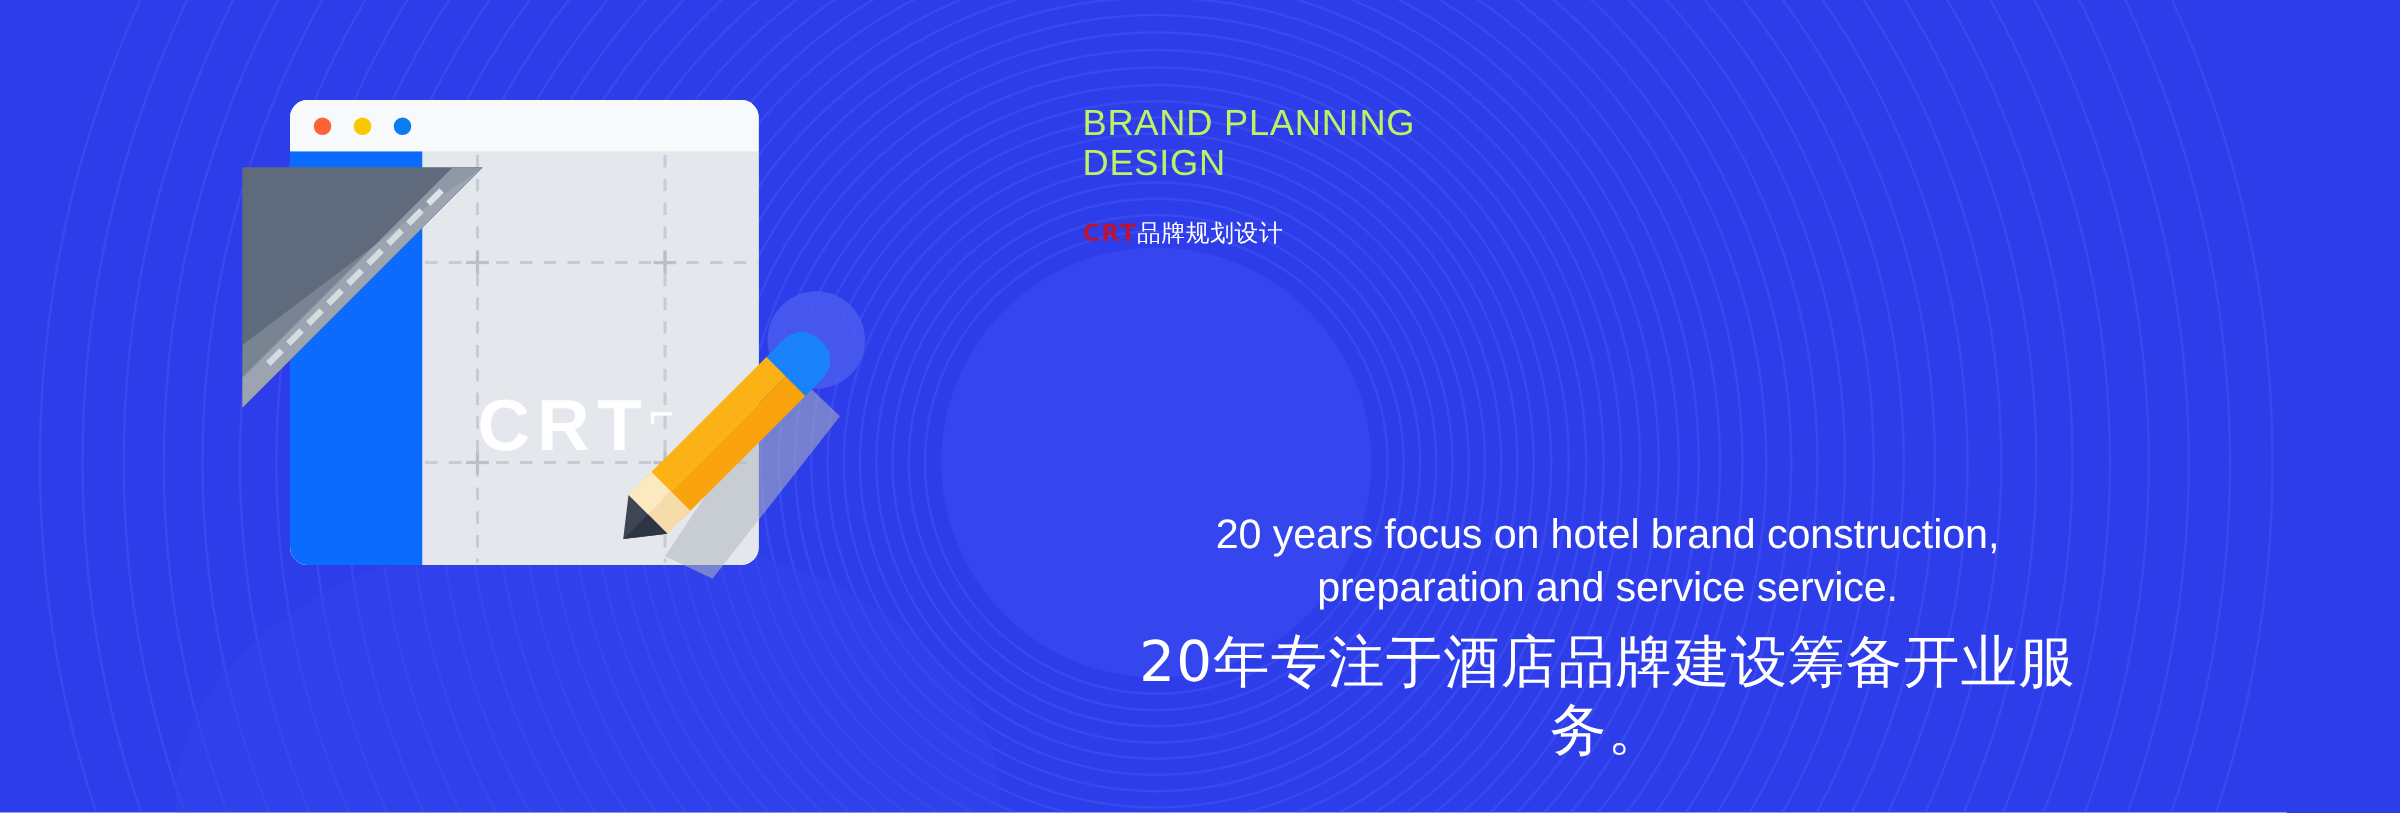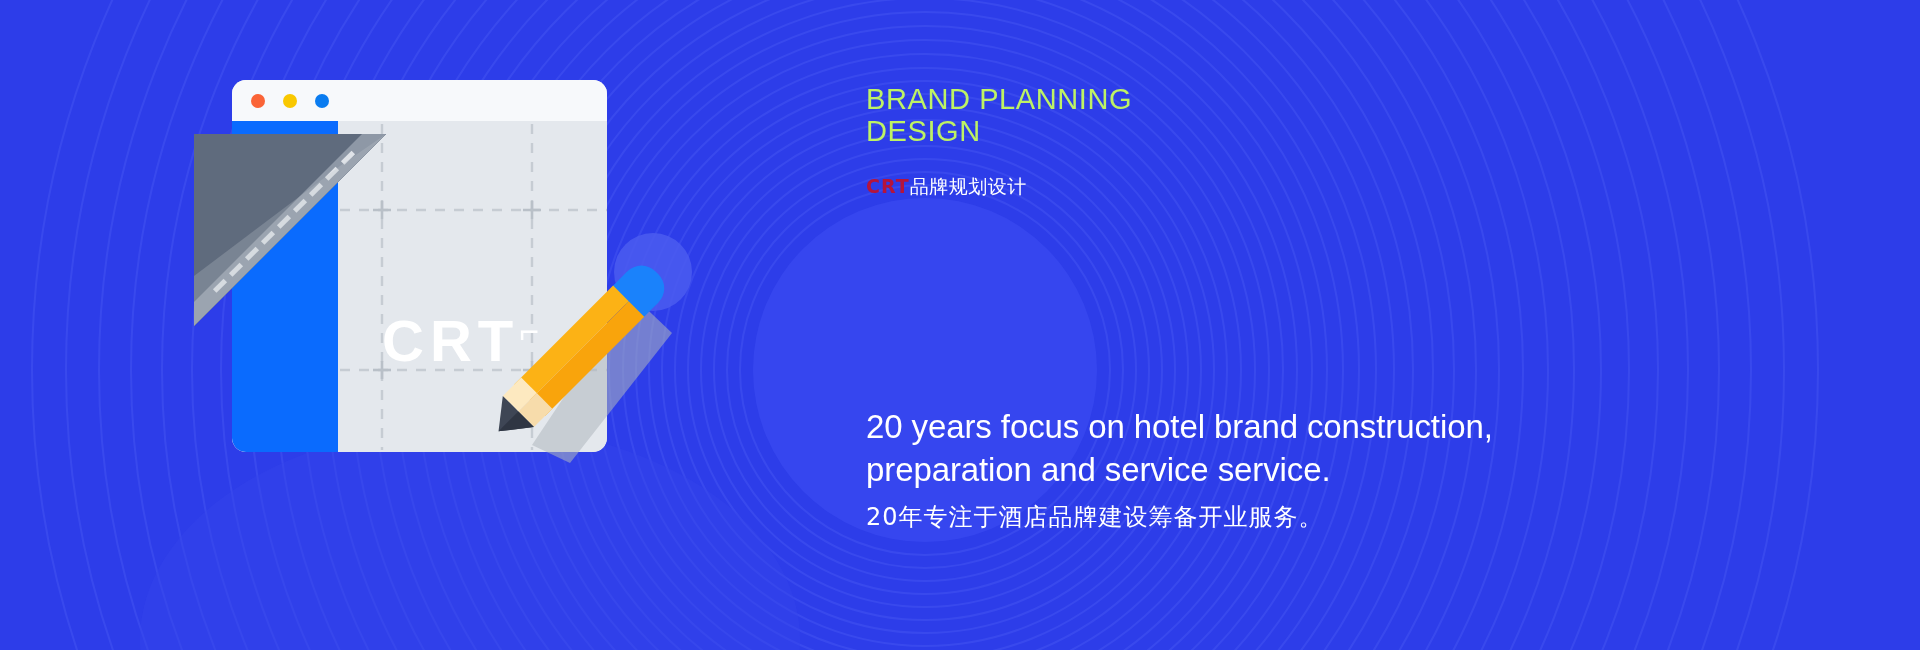--- a/index.html
+++ b/index.html
@@ -174,33 +174,34 @@
     color: #b5143c;
     font-weight: bold;
     letter-spacing: 1px;
   }
 
   .tagline-block {
     position: absolute;
     left: 866px;
     top: 406px;
     width: 840px;
+    text-align: center;
   }
   .tagline-en {
     color: #ffffff;
     font-size: 33px;
     line-height: 1.29;
     font-weight: 400;
     letter-spacing: -.1px;
     font-family: "Liberation Sans", sans-serif;
   }
   .tagline-cn {
     margin-top: 12px;
     color: #ffffff;
-    font-size: 24px;
+    font-size: 45px;
     letter-spacing: 1px;
     line-height: 1.2;
     font-family: "DejaVu Sans", "Liberation Sans", sans-serif;
   }
 </style>
 </head>
 <body>
 
 <div id="banner">
 

